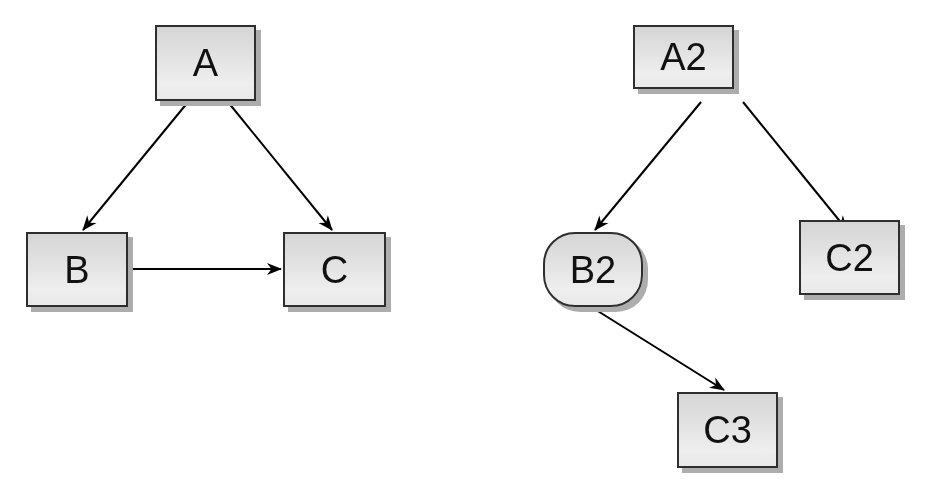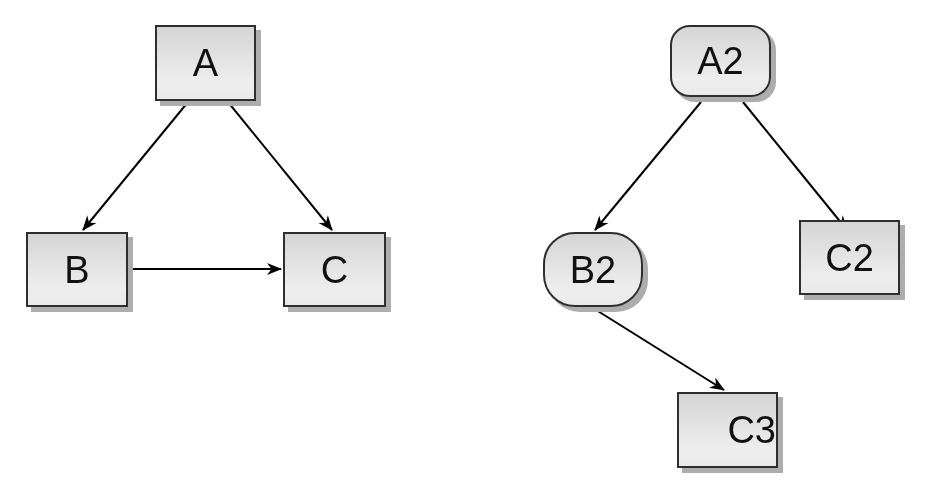--- a/index.html
+++ b/index.html
@@ -61,25 +61,25 @@
     </svg>
 <div class="node" style="left: 155px; top: 25px; width: 101px; height: 76px;">
       <span class="node-label">A</span>
     </div>
     <div class="node" style="left: 26px; top: 232px; width: 102px; height: 75px;">
       <span class="node-label">B</span>
     </div>
     <div class="node" style="left: 283px; top: 232px; width: 103px; height: 75px;">
       <span class="node-label">C</span>
     </div>
-    <div class="node" style="left: 670px; top: 25px; width: 101px; height: 72px; border-radius: 20px;">
+    <div class="node" style="left: 633px; top: 25px; width: 101px; height: 64px;">
       <span class="node-label">A2</span>
     </div>
     <div class="node" style="left: 543px; top: 232px; width: 100px; height: 75px; border-radius: 32px;">
       <span class="node-label">B2</span>
     </div>
     <div class="node" style="left: 799px; top: 220px; width: 101px; height: 75px;">
       <span class="node-label">C2</span>
     </div>
-    <div class="node" style="left: 677px; top: 392px; width: 101px; height: 76px; justify-content: flex-end;">
+    <div class="node" style="left: 677px; top: 392px; width: 101px; height: 76px;">
       <span class="node-label">C3</span>
     </div>
   </div>
 
 </body></html>

